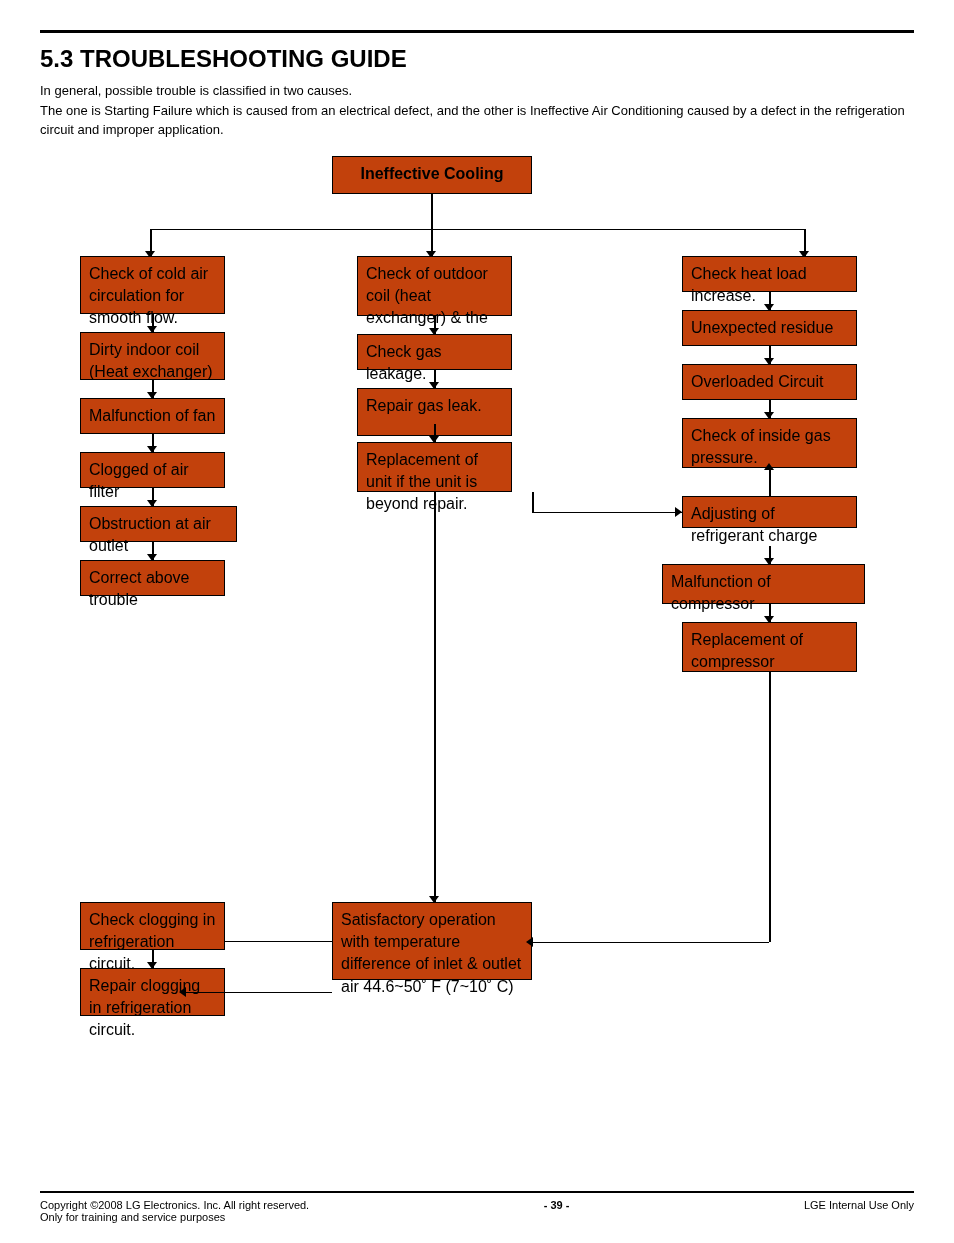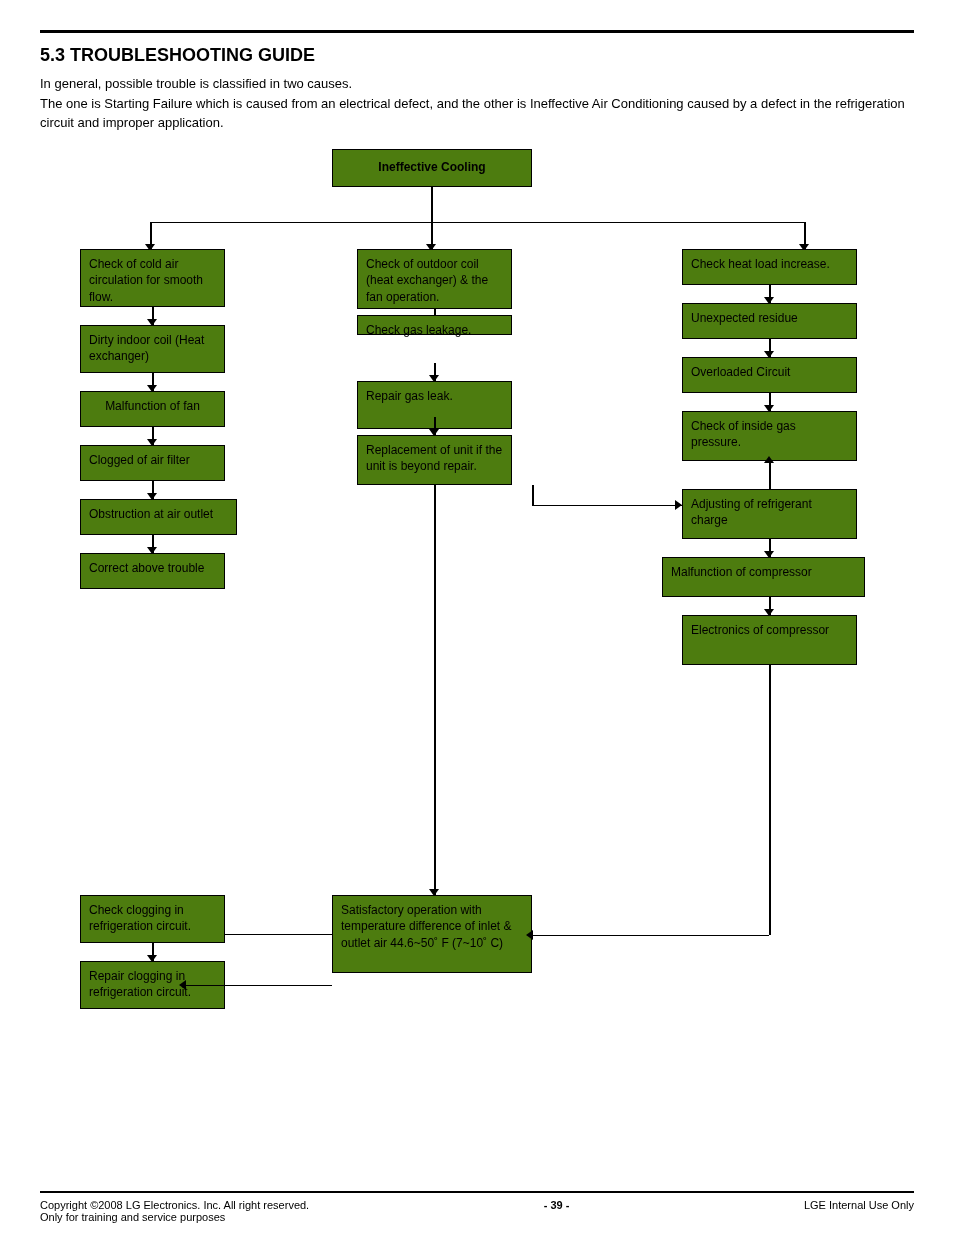--- a/index.html
+++ b/index.html
@@ -17,21 +17,21 @@
       min-height: 1243px;
       padding: 30px 40px 20px 40px;
       display: flex;
       flex-direction: column;
     }
     .top-border {
       border-top: 3px solid #000;
       margin-bottom: 12px;
     }
     .section-title {
-      font-size: 18px;
+      font-size: 24px;
       font-weight: bold;
       margin-bottom: 8px;
     }
     .intro-text {
       font-size: 13px;
       line-height: 1.5;
       margin-bottom: 16px;
     }
     .sub-heading {
       font-weight: bold;
@@ -41,23 +41,23 @@
     
     .flowchart {
       position: relative;
       width: 870px;
       height: 870px;
       margin: 0 auto;
     }
     .box {
       position: absolute;
       border: 1.5px solid #000;
-      background: #4d7c0f;
+      background: #c2410c;
       padding: 6px 8px;
-      font-size: 12px;
+      font-size: 16px;
       line-height: 1.4;
       text-align: left;
     }
     .box-bold {
       font-weight: bold;
       text-align: center;
     }
     .arrow-head-down {
       width: 0;
       height: 0;
@@ -136,21 +136,21 @@
     <div class="box" style="left:38px; top:100px; width:145px; height:58px;">Check of cold  air circulation for smooth flow.</div>
 
     <div class="vert-line" style="left:110px; top:158px; height:18px;"></div>
     <div class="arrow-head-down" style="position:absolute; left:105px; top:170px;"></div>
 
     <div class="box" style="left:38px; top:176px; width:145px; height:48px;">Dirty indoor coil (Heat exchanger)</div>
 
     <div class="vert-line" style="left:110px; top:224px; height:18px;"></div>
     <div class="arrow-head-down" style="position:absolute; left:105px; top:236px;"></div>
 
-    <div class="box" style="left:38px; top:242px; width:145px; height:36px;text-align:center;">Malfunction of fan</div>
+    <div class="box" style="left:38px; top:242px; width:145px; height:36px;">Malfunction of fan</div>
 
     <div class="vert-line" style="left:110px; top:278px; height:18px;"></div>
     <div class="arrow-head-down" style="position:absolute; left:105px; top:290px;"></div>
 
     <div class="box" style="left:38px; top:296px; width:145px; height:36px;">Clogged of air filter</div>
 
     <div class="vert-line" style="left:110px; top:332px; height:18px;"></div>
     <div class="arrow-head-down" style="position:absolute; left:105px; top:344px;"></div>
 
     <div class="box" style="left:38px; top:350px; width:157px; height:36px;">Obstruction at air outlet</div>
@@ -158,21 +158,21 @@
     <div class="vert-line" style="left:110px; top:386px; height:18px;"></div>
     <div class="arrow-head-down" style="position:absolute; left:105px; top:398px;"></div>
 
     <div class="box" style="left:38px; top:404px; width:145px; height:36px;">Correct above trouble</div>
 
     <div class="box" style="left:315px; top:100px; width:155px; height:60px;">Check of outdoor coil (heat exchanger) &amp; the fan operation.</div>
 
     <div class="vert-line" style="left:392px; top:160px; height:18px;"></div>
     <div class="arrow-head-down" style="position:absolute; left:387px; top:172px;"></div>
 
-    <div class="box" style="left:315px; top:166px; width:155px; height:20px;">Check gas leakage.</div>
+    <div class="box" style="left:315px; top:178px; width:155px; height:36px;">Check gas leakage.</div>
 
     <div class="vert-line" style="left:392px; top:214px; height:18px;"></div>
     <div class="arrow-head-down" style="position:absolute; left:387px; top:226px;"></div>
 
     <div class="box" style="left:315px; top:232px; width:155px; height:48px;">Repair gas leak.</div>
 
     <div class="vert-line" style="left:392px; top:268px; height:18px;"></div>
     <div class="arrow-head-down" style="position:absolute; left:387px; top:280px;"></div>
 
     <div class="box" style="left:315px; top:286px; width:155px; height:50px;">Replacement of unit if the unit is beyond repair.</div>
@@ -202,33 +202,33 @@
 
     <div class="box" style="left:640px; top:262px; width:175px; height:50px;">Check of inside gas pressure.</div>
 
     <div class="vert-line" style="left:727px; top:312px; height:28px;"></div>
 
     <div style="position:absolute; left:722px; top:307px; width:0; height:0; border-left:5px solid transparent; border-right:5px solid transparent; border-bottom:7px solid #000;"></div>
 
     <div class="horiz-line" style="left:490px; top:356px; width:150px;"></div>
     <div class="arrow-head-right" style="position:absolute; left:633px; top:351px;"></div>
 
-    <div class="box" style="left:640px; top:340px; width:175px; height:50px;">Adjusting of refrigerant charge</div>
+    <div class="box" style="left:640px; top:340px; width:175px; height:32px;">Adjusting of refrigerant charge</div>
 
     <div class="vert-line" style="left:490px; top:336px; height:20px;"></div>
 
     <div class="vert-line" style="left:727px; top:390px; height:18px;"></div>
     <div class="arrow-head-down" style="position:absolute; left:722px; top:402px;"></div>
 
     <div class="box" style="left:620px; top:408px; width:203px; height:40px;">Malfunction of compressor</div>
 
     <div class="vert-line" style="left:727px; top:448px; height:18px;"></div>
     <div class="arrow-head-down" style="position:absolute; left:722px; top:460px;"></div>
 
-    <div class="box" style="left:640px; top:466px; width:175px; height:50px;">Electronics of compressor</div>
+    <div class="box" style="left:640px; top:466px; width:175px; height:50px;">Replacement of compressor</div>
 
     <div class="vert-line" style="left:727px; top:516px; height:270px;"></div>
     <div class="horiz-line" style="left:490px; top:786px; width:237px;"></div>
     <div class="arrow-head-left" style="position:absolute; left:484px; top:781px;"></div>
 
     <div class="box" style="left:38px; top:746px; width:145px; height:48px;">Check clogging in refrigeration circuit.</div>
 
     <div class="vert-line" style="left:110px; top:794px; height:18px;"></div>
     <div class="arrow-head-down" style="position:absolute; left:105px; top:806px;"></div>
 

